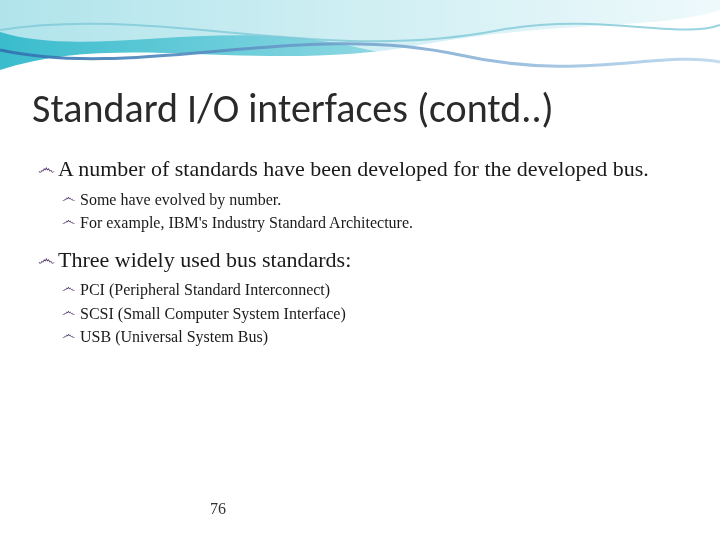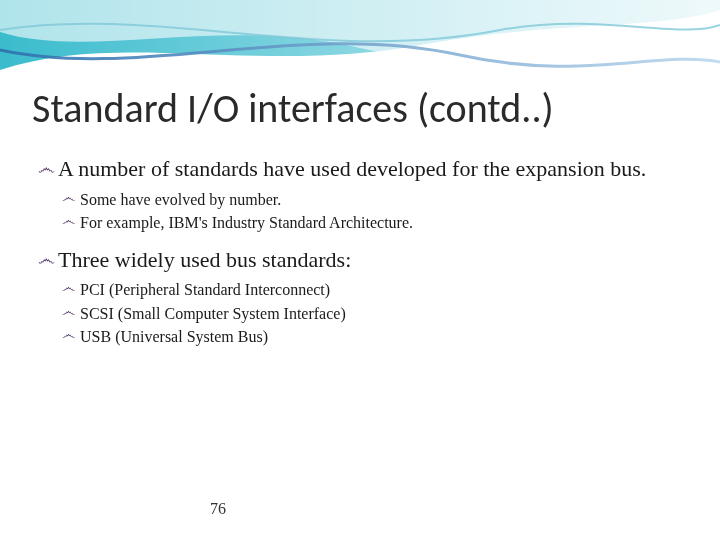--- a/index.html
+++ b/index.html
@@ -86,21 +86,21 @@
   <path d="M0,0 L0,32 C90,60 220,15 360,48 C520,85 640,35 720,55 L720,0 Z" fill="#ffffff" opacity="0.6"></path>
   <path d="M0,50 C140,80 300,20 460,55 C580,82 660,50 720,62" fill="none" stroke="url(#g2)" stroke-width="3" opacity="0.9"></path>
   <path d="M0,30 C160,5 320,65 500,30 C600,12 680,40 720,25" fill="none" stroke="#7fc8d8" stroke-width="2" opacity="0.8"></path>
 </svg>
 
 <div class="content">
   <h1 class="title">Standard I/O interfaces (contd..)</h1>
 
   <div class="bullet-l1">
     <span class="bullet-icon">෴</span>
-    <span class="bullet-text">A number of standards have used developed for the expansion bus.</span>
+    <span class="bullet-text">A number of standards have been developed for the developed bus.</span>
   </div>
   <div class="bullet-l2">
     <span class="bullet-icon">෴</span>
     <span class="bullet-text">Some have evolved by number.</span>
   </div>
   <div class="bullet-l2">
     <span class="bullet-icon">෴</span>
     <span class="bullet-text">For example, IBM's Industry Standard Architecture.</span>
   </div>
 

